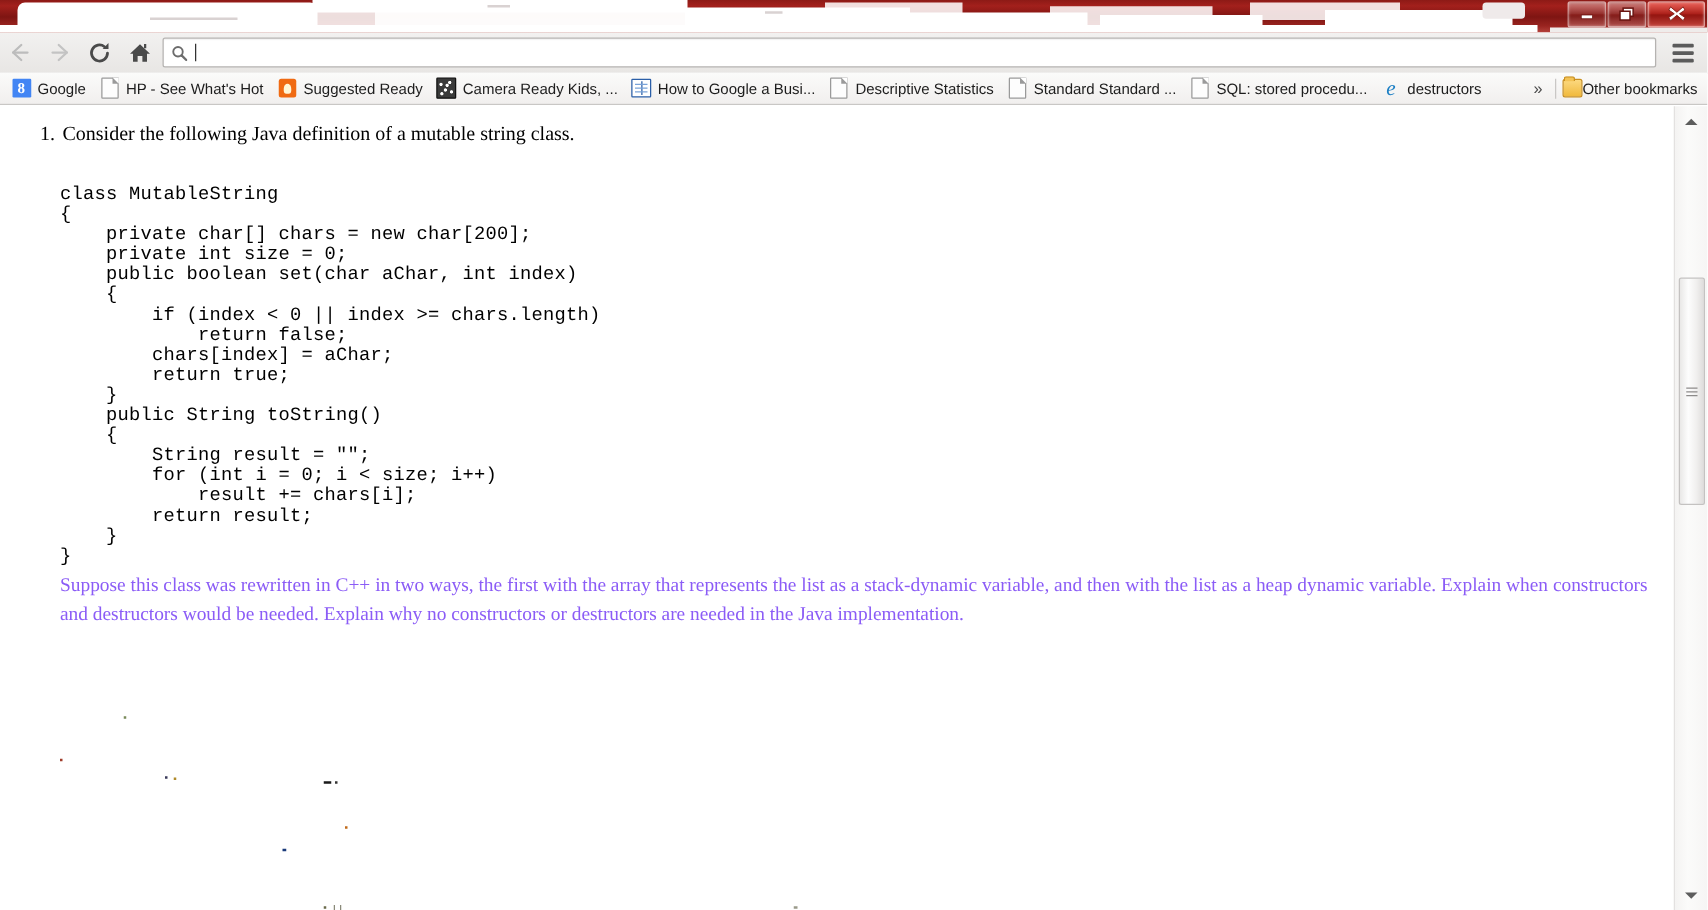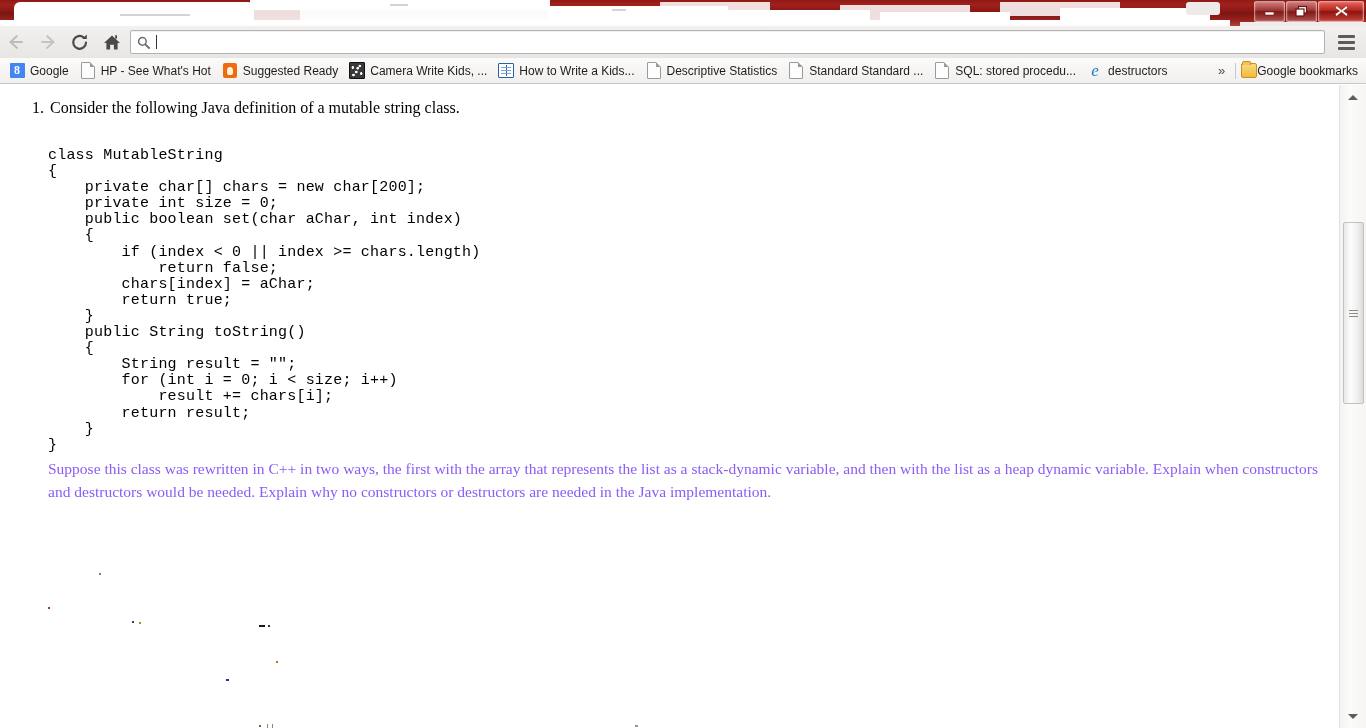--- a/index.html
+++ b/index.html
@@ -272,28 +272,28 @@
       <span class="bm-ico">
           <span class="fi-bulb"></span>
         </span>
       <span class="lbl">Suggested Ready</span>
     </div>
 
     <div class="bm">
       <span class="bm-ico">
           <span class="fi-noise"></span>
         </span>
-      <span class="lbl">Camera Write Kids, ...</span>
+      <span class="lbl">Camera Ready Kids, ...</span>
     </div>
 
     <div class="bm">
       <span class="bm-ico">
           <span class="fi-book"></span>
         </span>
-      <span class="lbl">How to Write a Kids...</span>
+      <span class="lbl">How to Google a Busi...</span>
     </div>
 
     <div class="bm">
       <span class="bm-ico">
           <span class="fi-doc"></span>
         </span>
       <span class="lbl">Descriptive Statistics</span>
     </div>
 
     <div class="bm">
@@ -317,21 +317,21 @@
       <span class="lbl">destructors</span>
     </div>
 
     <span class="chev">»</span>
     <span class="bm-sep"></span>
 
     <div class="other">
       <span class="bm-ico">
           <span class="fi-folder"></span>
         </span>
-      <span class="lbl">Google bookmarks</span>
+      <span class="lbl">Other bookmarks</span>
     </div>
   </div>
 
   <div class="page">
     <div class="content">
 
       <div class="q-item">
         <span class="q-num">1.</span>
         <span class="q-text">Consider the following Java definition of a mutable string class.</span>
       </div>

